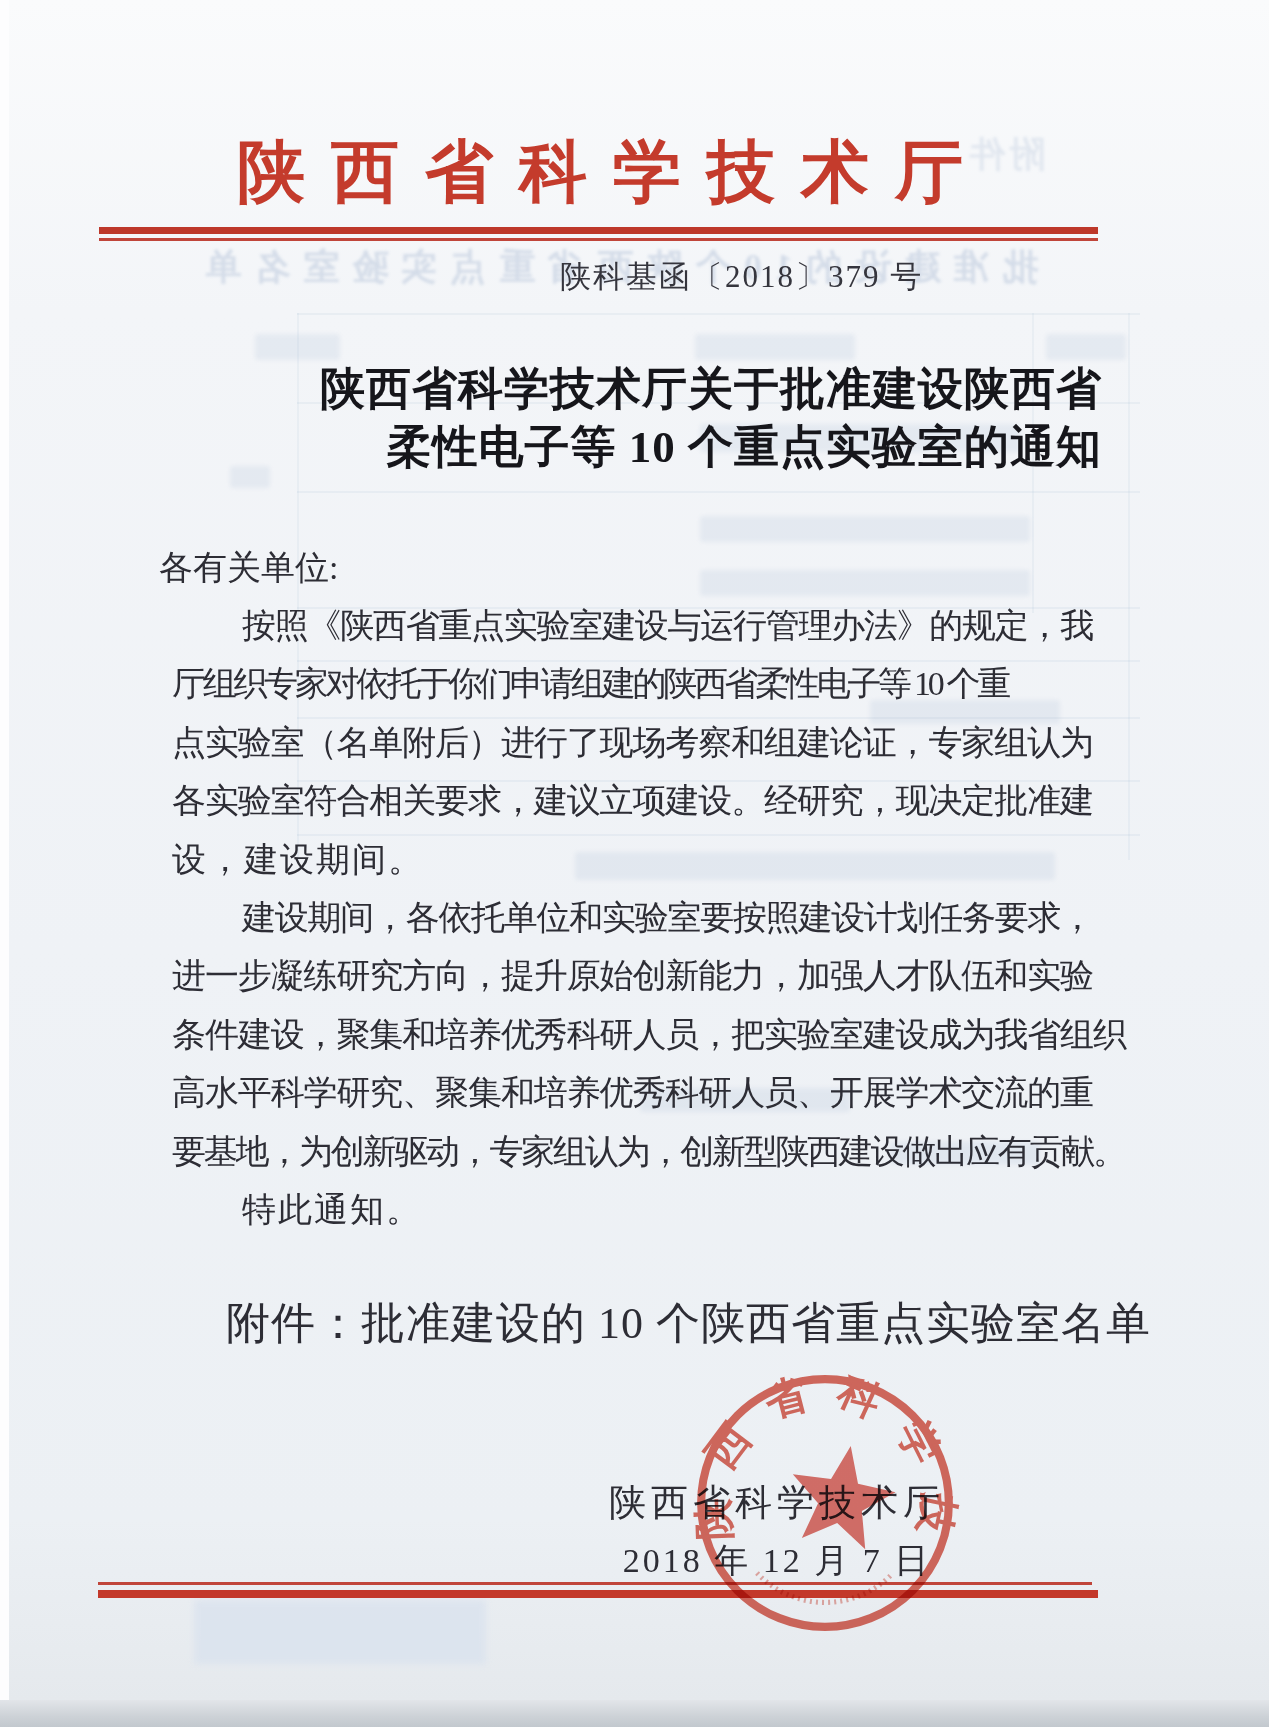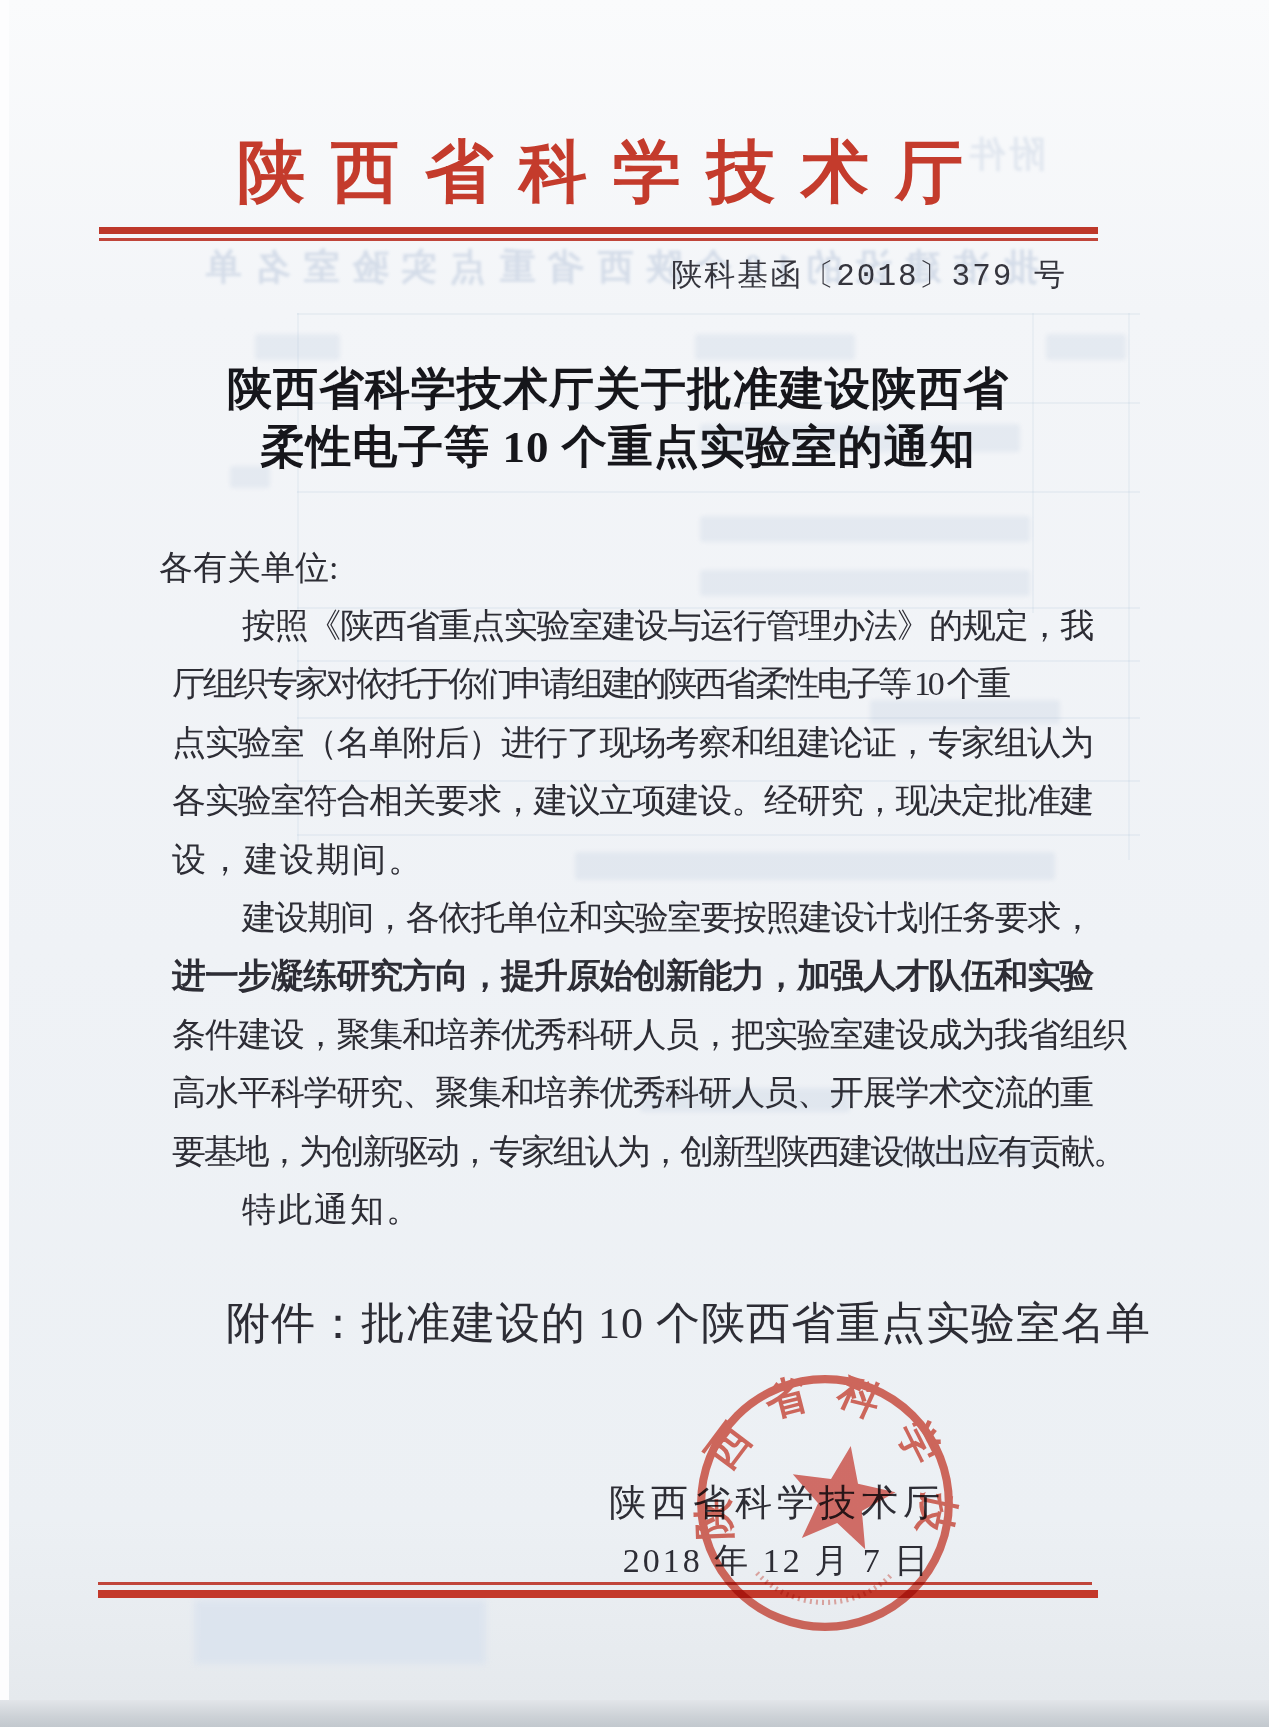--- a/index.html
+++ b/index.html
@@ -31,27 +31,27 @@
     position:absolute; left:100px; top:126px; width:1000px; z-index:2;
     text-align:center; white-space:nowrap;
     font-size:68px; font-weight:bold; color:#c43b2c;
     letter-spacing:26px; padding-left:26px; line-height:92px;
   }
   .rule { position:absolute; z-index:2; }
   .rule-top-thick { left:99px;  top:227px;  width:999px;  height:7px; background:#bd382a; }
   .rule-top-thin  { left:99px;  top:238px;  width:999px;  height:3px; background:#c0453a; }
   .doc-number {
     position:absolute; left:560px; top:257px; width:507px; z-index:2;
-    text-align:right; font-size:31px; color:#35353d; letter-spacing:2px; line-height:40px;font-family:Liberation Mono, monospace;
+    font-size:31px; color:#35353d; letter-spacing:2px; line-height:40px;
   }
 
   
   .doc-title {
     position:absolute; left:134px; top:360px; width:968px; z-index:2;
-    text-align:center; font-size:45px; font-weight:bold; color:#16161b;
+    text-align:right; font-size:45px; font-weight:bold; color:#16161b;
     line-height:58px; letter-spacing:1px;
   }
 
   
   .salutation {
     position:absolute; left:159px; top:540px; z-index:2;
     font-size:34px; color:#2d2d35; line-height:56px;
   }
   .body-lines { position:absolute; left:172px; top:597px; width:921px; z-index:2;
     font-size:34px; color:#2d2d35; }
@@ -121,21 +121,21 @@
   </div>
 
   <div class="salutation">各有关单位:</div>
   <div class="body-lines" id="body-lines">
       <div class="bline indent" style="letter-spacing: -1.27px;">按照《陕西省重点实验室建设与运行管理办法》的规定，我</div>
       <div class="bline" style="letter-spacing: -3.3px;">厅组织专家对依托于你们申请组建的陕西省柔性电子等 10 个重</div>
       <div class="bline" style="letter-spacing: -1.11px;">点实验室（名单附后）进行了现场考察和组建论证，专家组认为</div>
       <div class="bline" style="letter-spacing: -1.11px;">各实验室符合相关要求，建议立项建设。经研究，现决定批准建</div>
       <div class="bline" style="letter-spacing: 2px;">设，建设期间。</div>
       <div class="bline indent" style="letter-spacing: -1.27px;">建设期间，各依托单位和实验室要按照建设计划任务要求，</div>
-      <div class="bline" style="letter-spacing: -1.11px; font-weight: bold;">进一步凝练研究方向，提升原始创新能力，加强人才队伍和实验</div>
+      <div class="bline" style="letter-spacing: -1.11px;">进一步凝练研究方向，提升原始创新能力，加强人才队伍和实验</div>
       <div class="bline" style="letter-spacing: -1.11px;">条件建设，聚集和培养优秀科研人员，把实验室建设成为我省组织</div>
       <div class="bline" style="letter-spacing: -1.11px; font-family: Liberation Serif, serif;">高水平科学研究、聚集和培养优秀科研人员、开展学术交流的重</div>
       <div class="bline" style="letter-spacing: -2.24px;">要基地，为创新驱动，专家组认为，创新型陕西建设做出应有贡献。</div>
       <div class="bline indent" style="letter-spacing: 2px;">特此通知。</div>
     </div>
   <div class="attachment">附件：批准建设的 10 个陕西省重点实验室名单</div>
 
   <div class="sign-block">
     <div class="sign-agency">陕西省科学技术厅</div>
     <div class="sign-date">2018 年 12 月 7 日</div>

